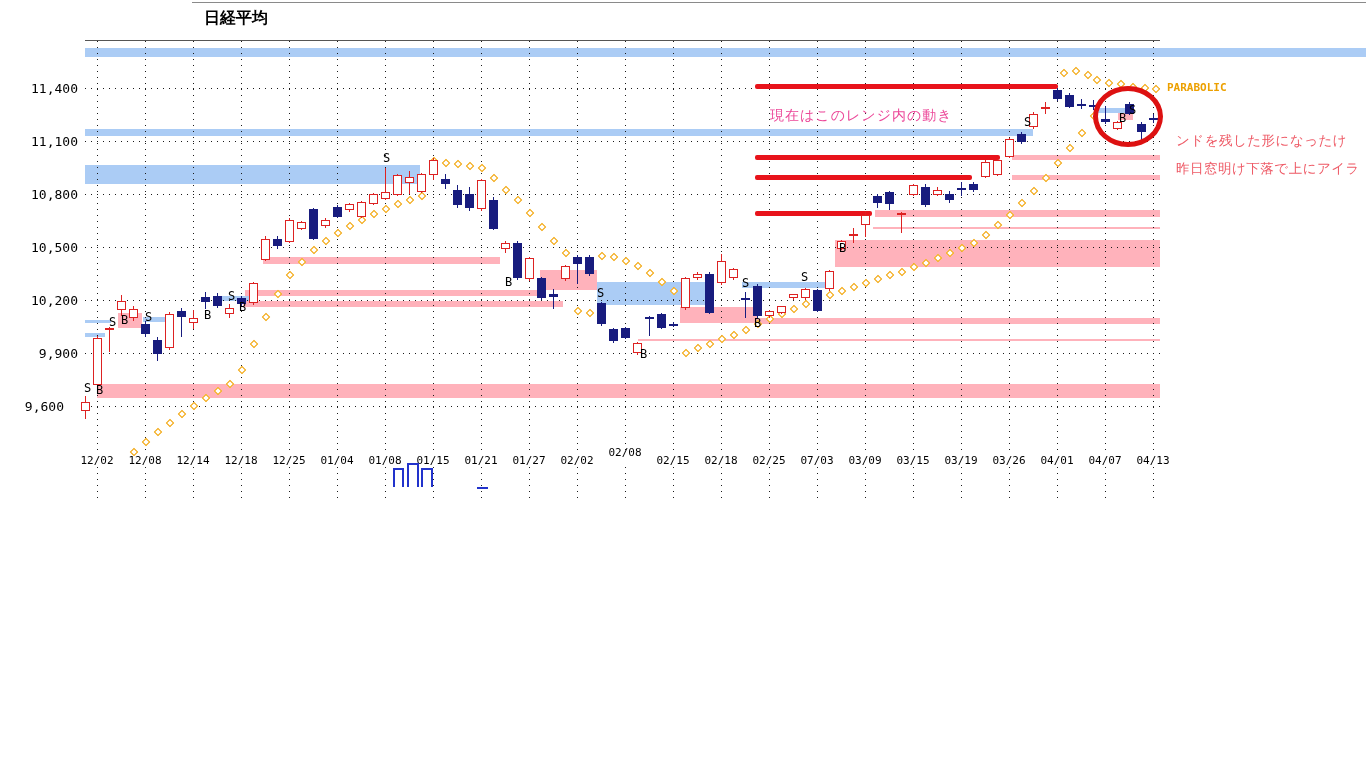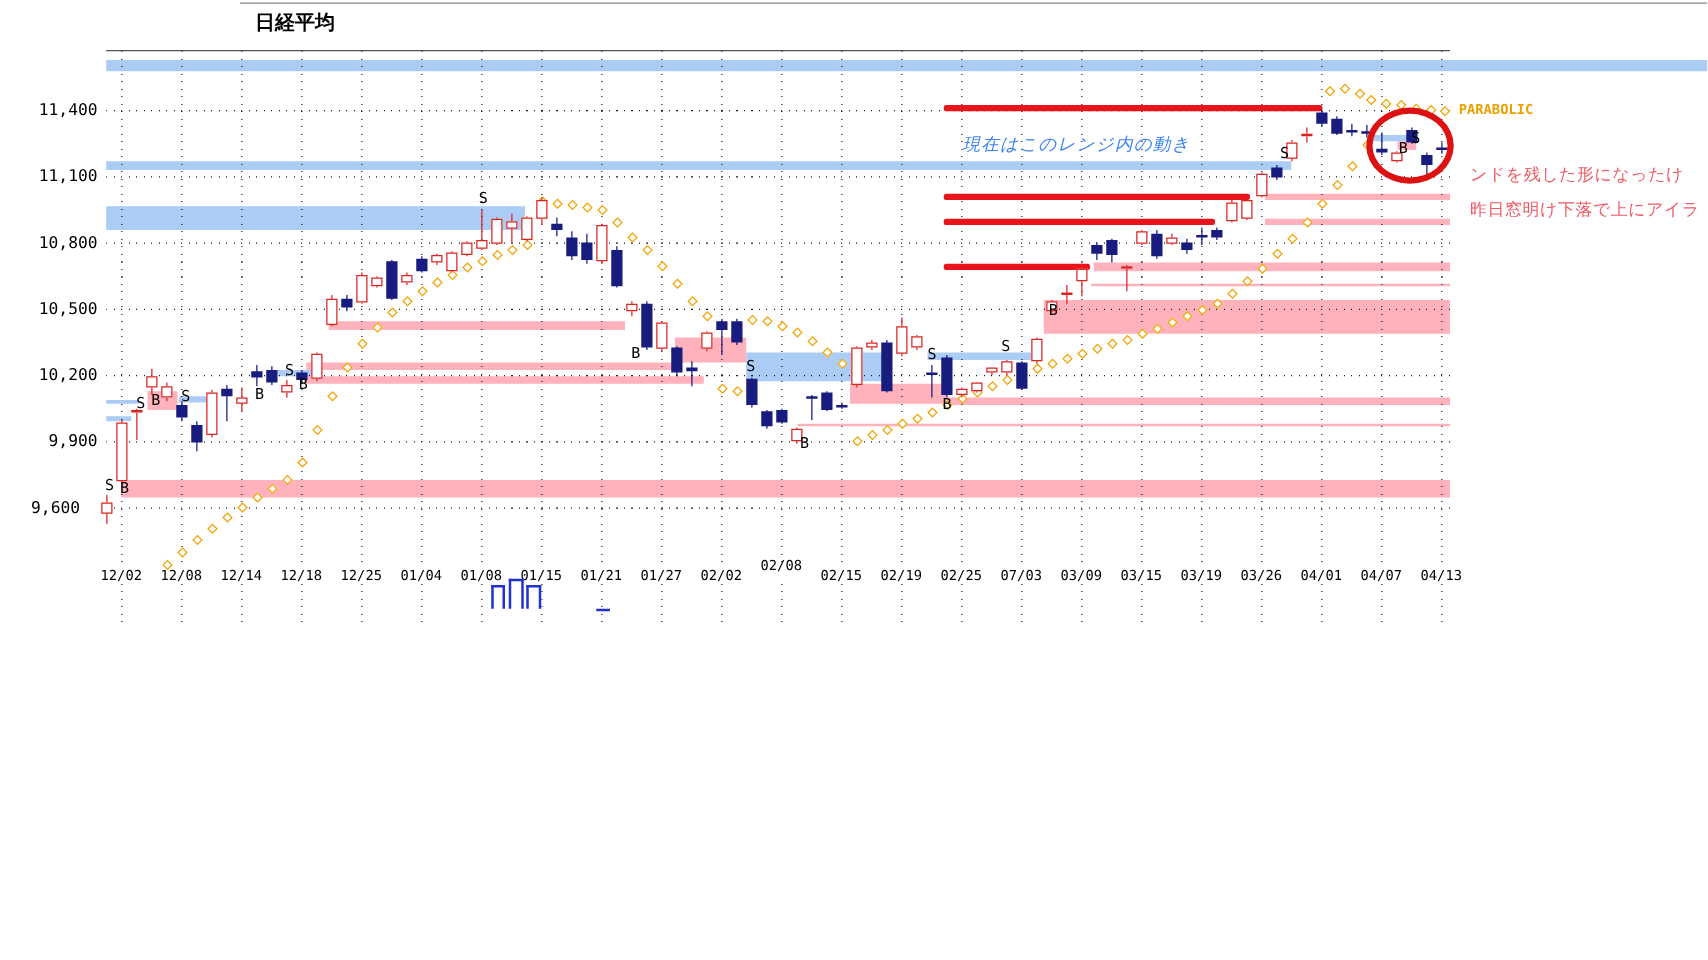--- a/index.html
+++ b/index.html
@@ -115,21 +115,21 @@
       <div class="gridv" style="position: absolute; left: 577px; top: 467px; height: 31px;"></div>
       <div class="xlab" style="position: absolute; left: 555px; top: 454px;">02/02</div>
       <div class="gridv" style="position: absolute; left: 625px; top: 41px; height: 411px;"></div>
       <div class="gridv" style="position: absolute; left: 625px; top: 467px; height: 31px;"></div>
       <div class="xlab" style="position: absolute; left: 603px; top: 446px;">02/08</div>
       <div class="gridv" style="position: absolute; left: 673px; top: 41px; height: 411px;"></div>
       <div class="gridv" style="position: absolute; left: 673px; top: 467px; height: 31px;"></div>
       <div class="xlab" style="position: absolute; left: 651px; top: 454px;">02/15</div>
       <div class="gridv" style="position: absolute; left: 721px; top: 41px; height: 411px;"></div>
       <div class="gridv" style="position: absolute; left: 721px; top: 467px; height: 31px;"></div>
-      <div class="xlab" style="position: absolute; left: 699px; top: 454px;">02/19</div>
+      <div class="xlab" style="position: absolute; left: 699px; top: 454px;">02/18</div>
       <div class="gridv" style="position: absolute; left: 769px; top: 41px; height: 411px;"></div>
       <div class="gridv" style="position: absolute; left: 769px; top: 467px; height: 31px;"></div>
       <div class="xlab" style="position: absolute; left: 747px; top: 454px;">02/25</div>
       <div class="gridv" style="position: absolute; left: 817px; top: 41px; height: 411px;"></div>
       <div class="gridv" style="position: absolute; left: 817px; top: 467px; height: 31px;"></div>
       <div class="xlab" style="position: absolute; left: 795px; top: 454px;">07/03</div>
       <div class="gridv" style="position: absolute; left: 865px; top: 41px; height: 411px;"></div>
       <div class="gridv" style="position: absolute; left: 865px; top: 467px; height: 31px;"></div>
       <div class="xlab" style="position: absolute; left: 843px; top: 454px;">03/09</div>
       <div class="gridv" style="position: absolute; left: 913px; top: 41px; height: 411px;"></div>
@@ -442,20 +442,20 @@
       <div class="sig" style="position: absolute; left: 839px; top: 242px;">B</div>
       <div class="sig" style="position: absolute; left: 1024px; top: 116px;">S</div>
       <div class="sig" style="position: absolute; left: 1119px; top: 112px;">B</div>
       <div class="sig" style="position: absolute; left: 1129px; top: 104px;">S</div>
       <div class="glyph" style="position: absolute; left: 393px; top: 468px; width: 11px; height: 19px; border-color: rgb(34, 51, 204);"></div>
       <div class="glyph" style="position: absolute; left: 407px; top: 463px; width: 12px; height: 24px; border-color: rgb(34, 51, 204);"></div>
       <div class="glyph" style="position: absolute; left: 421px; top: 468px; width: 12px; height: 19px; border-color: rgb(34, 51, 204);"></div>
       <div class="glyphdash" style="position: absolute; left: 477px; top: 487px; width: 11px; background: rgb(34, 51, 204);"></div>
     </div>
 
-  <div id="range-note" style="color: #3b82f6; font-style: italic;">現在はこのレンジ内の動き</div>
+  <div id="range-note" style="color: #ec4899;">現在はこのレンジ内の動き</div>
   <div id="parabolic-label" style="color: rgb(236, 160, 0);">PARABOLIC</div>
   <div id="island-note" style="color: rgb(238, 90, 102);">
     <div>ンドを残した形になったけ</div>
     <div>昨日窓明け下落で上にアイラ</div>
   </div>
   <div id="highlight-circle" style="border-color: rgb(221, 17, 17);"></div>
 </div>
 
 </body></html>

